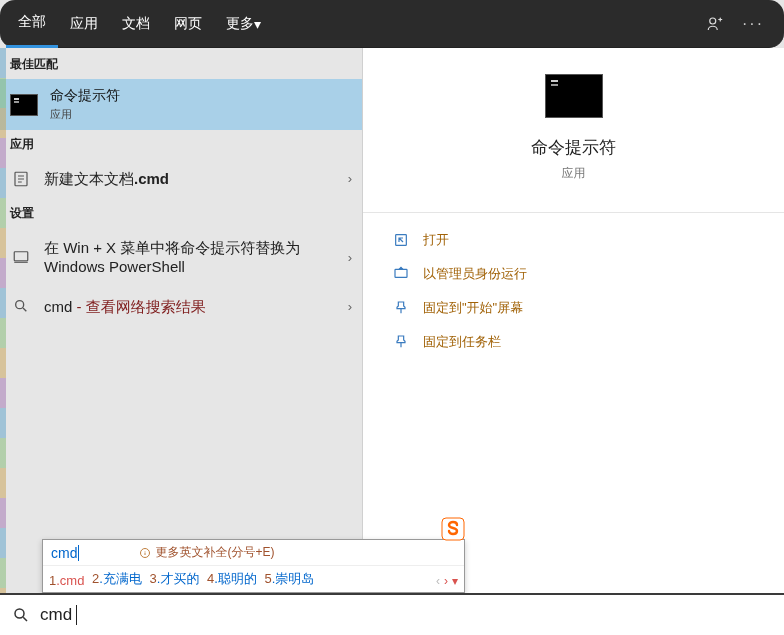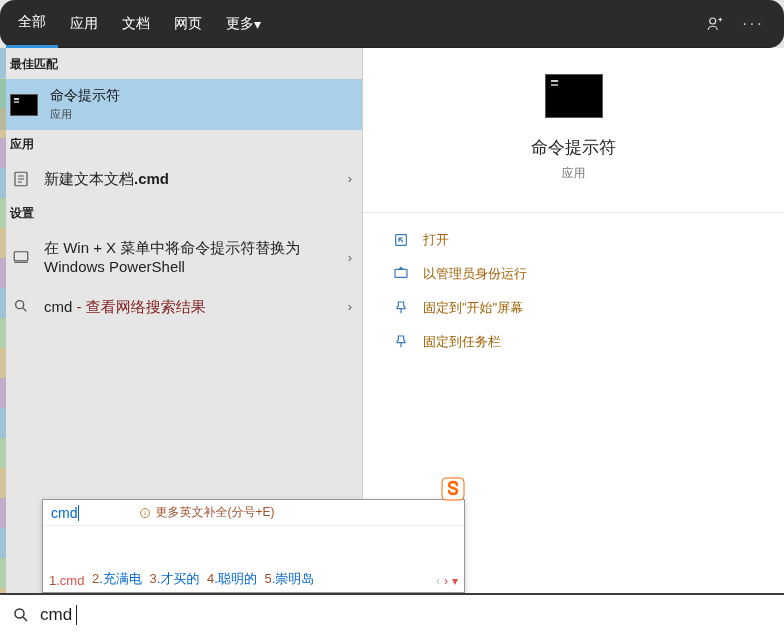--- a/index.html
+++ b/index.html
@@ -48,21 +48,21 @@
 .action svg { width: 16px; height: 16px; display: block; }
 
 
 .ime { position: absolute; left: 42px; bottom: 42px; width: 423px; background: #fff; border: 1px solid #999; font-size: 13px; box-shadow: 0 2px 6px rgba(0,0,0,.2); }
 .ime .r1 { display: flex; align-items: center; padding: 4px 8px; gap: 12px; }
 .ime .r1 .input { color: #0066cc; font-weight: 500; font-size: 14px; border-right: 1px solid #0066cc; padding-right: 1px; }
 .ime .r1 .hint { color: #a0522d; font-size: 12px; display: flex; align-items: center; gap: 4px; margin-left: 48px; }
 .ime .r2 { display: flex; align-items: flex-end; padding: 4px 6px; gap: 4px; border-top: 1px solid #eee; }
 .ime .cand { color: #0066cc; font-size: 13px; white-space: nowrap; }
 .ime .cand .num { color: #a0522d; }
-.ime .cand.other { color: #0066cc; margin-top: 40px; }
+.ime .cand.other { color: #0066cc; }
 .ime .cand.first { color: #d9534f; }
 .ime .nav { margin-left: auto; display: flex; gap: 4px; color: #d9534f; font-size: 12px; align-items: center; }
 .ime .logo { position: absolute; right: -1px; top: -23px; width: 24px; height: 24px; }
 .ime .logo svg { width: 24px; height: 24px; }
 
 
 .stripe { position: absolute; left: 0; top: 48px; bottom: 42px; width: 6px; background: repeating-linear-gradient(180deg,#5aa0c8 0 30px,#7fb870 30px 60px,#c8a050 60px 90px,#a070b0 90px 120px); opacity: .5; }
 
 
 .search { position: absolute; left: 0; right: 0; bottom: 0; height: 42px; background: #fff; border-top: 2px solid #3a3a3a; display: flex; align-items: center; padding: 0 12px; gap: 10px; }

